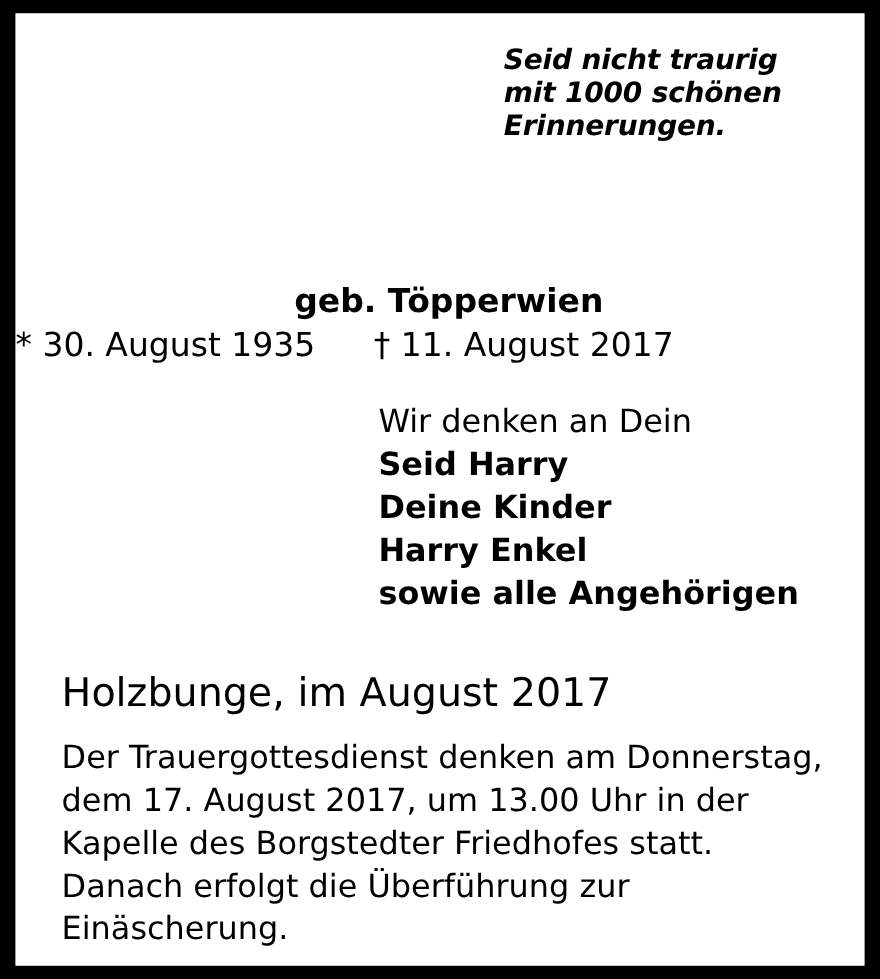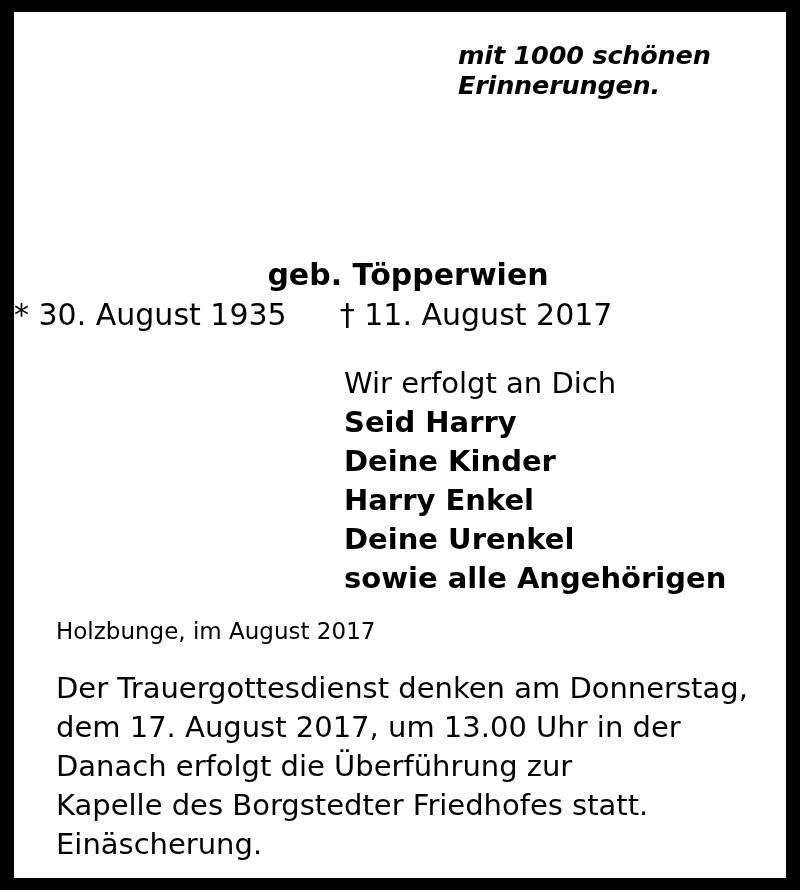--- a/index.html
+++ b/index.html
@@ -107,21 +107,21 @@
     display: block;
     font-weight: bold;
   }
 
   
   .place-line {
     position: absolute;
     left: 42px;
     top: 600px;
     font-family: "DejaVu Sans", sans-serif;
-    font-size: 23px;
+    font-size: 36px;
     line-height: 38px;
     color: #000000;
     white-space: nowrap;
   }
 
   
   .service {
     position: absolute;
     left: 42px;
     top: 657px;
@@ -133,46 +133,46 @@
   }
   .service .sline { display: block; white-space: nowrap; }
 </style>
 </head>
 <body>
 
 <div class="obituary-frame">
   <div class="obituary-card">
 
     <div class="verse">
+      <span class="verse-line">Seid nicht traurig</span>
       <span class="verse-line">mit 1000 schönen</span>
       <span class="verse-line">Erinnerungen.</span>
     </div>
 
 
     <div class="maiden">geb. Töpperwien</div>
 
     <div class="dates">
       <span>* 30. August 1935</span>
       <span class="gap"></span>
       <span>† 11. August 2017</span>
     </div>
 
     <div class="mourners">
-      <span class="intro">Wir erfolgt an Dich</span>
+      <span class="intro">Wir denken an Dein</span>
       <span class="family">Seid Harry</span>
       <span class="family">Deine Kinder</span>
       <span class="family">Harry Enkel</span>
-      <span class="family">Deine Urenkel</span>
       <span class="family">sowie alle Angehörigen</span>
     </div>
 
     <div class="place-line">Holzbunge, im August 2017</div>
 
     <div class="service">
       <span class="sline">Der Trauergottesdienst denken am Donnerstag,</span>
       <span class="sline">dem 17. August 2017, um 13.00 Uhr in der</span>
+      <span class="sline">Kapelle des Borgstedter Friedhofes statt.</span>
       <span class="sline">Danach erfolgt die Überführung zur</span>
-      <span class="sline">Kapelle des Borgstedter Friedhofes statt.</span>
       <span class="sline">Einäscherung.</span>
     </div>
 
   </div>
 </div>
 
 </body></html>

